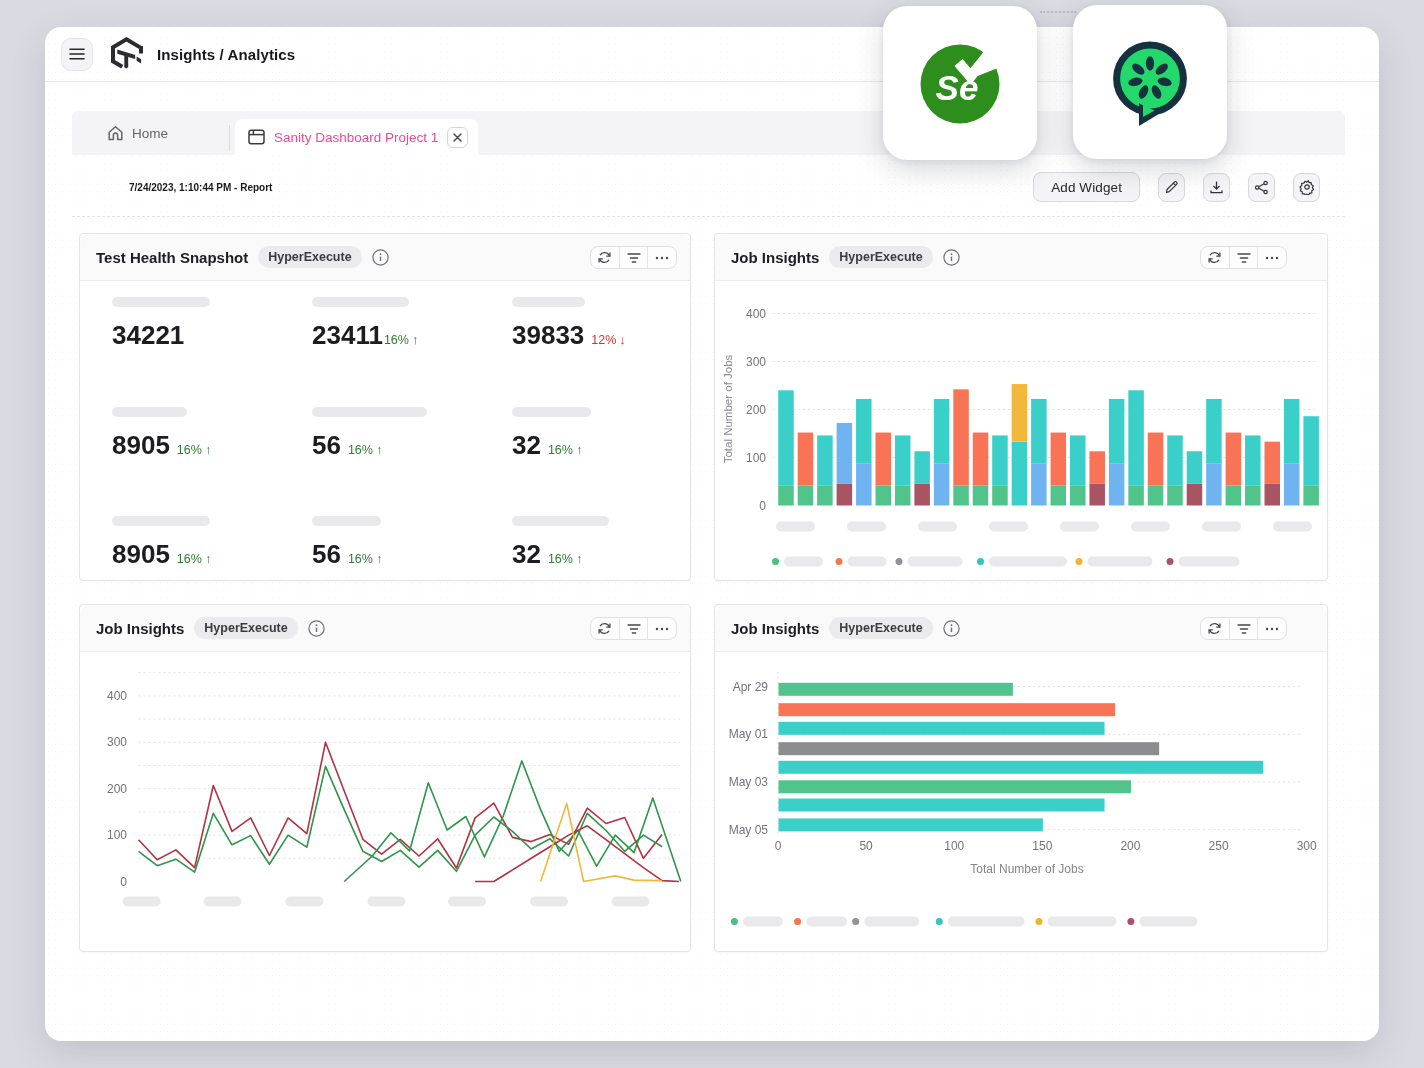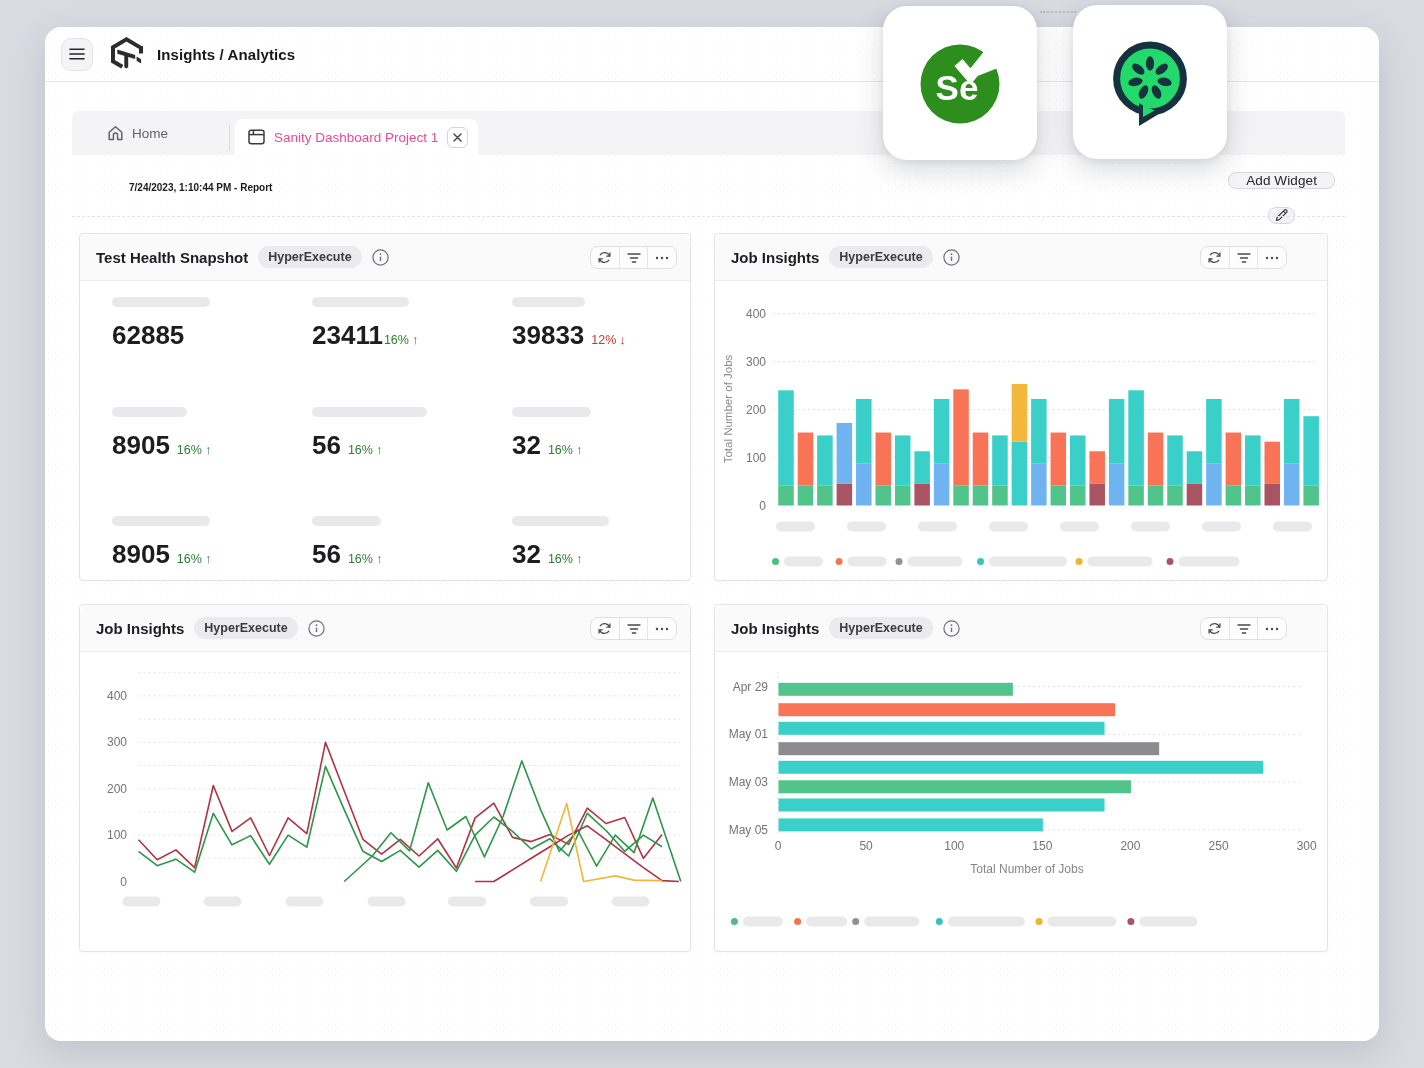--- a/index.html
+++ b/index.html
@@ -22,21 +22,21 @@
               padding:0 12px; color:#62626a; font-size:13.5px; cursor:pointer; }
   .tab-sep { position:absolute; left:157px; top:14px; width:1px; height:26px; background:#dcdcdf; }
   .tab-active { position:absolute; left:163px; top:8px; width:243px; height:36px; background:#fff;
                 border-radius:8px 8px 0 0; display:flex; align-items:center; cursor:pointer; }
   .tab-active .tab-icon { margin-left:13px; }
   .tab-active .tab-label { margin-left:9px; font-size:13.5px; color:#ec4899; }
   .tab-close { position:absolute; right:10px; top:8px; width:21px; height:21px; border:1px solid #d5d5d9;
                border-radius:6px; background:#fff; display:flex; align-items:center; justify-content:center; cursor:pointer; }
   
   .report-title { position:absolute; left:52px; top:146px; font-size:10px; font-weight:bold; color:#1a1a1f; line-height:30px;margin-left:32px; }
-  .report-actions { position:absolute; right:44px; top:145px; height:30px; display:flex; gap:18px; align-items:center;flex-direction:column; }
+  .report-actions { position:absolute; right:59px; top:145px; height:30px; display:flex; gap:18px; align-items:center; }
   .btn { border:1px solid #d8d8db; background:#f4f4f6; border-radius:8px; display:flex; align-items:center;
          justify-content:center; cursor:pointer; color:#26262c; }
   .btn-add { height:30px; padding:0 17px; font-size:13.5px; font-weight:500; letter-spacing:.1px;}
   .btn-icon { width:27px; height:29px; }
   .dashed-divider { position:absolute; left:27px; top:189px; width:1273px; border-top:1px dashed #e2e2e6; }
   
   .widget { position:absolute; background:#fff; border:1px solid #e4e4e7; border-radius:4px;
             box-shadow:0 1px 2px rgba(30,30,40,.03); }
   .w-tl { left:34px;  top:206px; width:612px; height:348px; }
   .w-tr { left:669px; top:206px; width:614px; height:348px; }
@@ -60,21 +60,21 @@
   .stat .value-row { display:flex; align-items:baseline; margin-top:13px; }
   .stat .num { font-size:26px; font-weight:bold; color:#1c1c21; letter-spacing:0; }
   .stat .delta { font-size:12.5px; font-weight:500; margin-left:7px; }
   .stat .delta.tight { margin-left:1px; }
   .stat .delta.up { color:#2e7d32; }
   .stat .delta.down { color:#d0342c; }
   .stat .arrow { font-size:13px; margin-left:3px; }
   
   .float-card { position:absolute; width:154px; height:154px; background:#fff; border-radius:24px;
                 box-shadow:0 10px 28px rgba(40,42,60,.18), 0 2px 6px rgba(40,42,60,.08); cursor:grab; }
-  .float-se { left:883px; top:6px; }
+  .float-se { left:883px; top:6px;font-style:italic; }
   .float-cu { left:1073px; top:5px; }
   .dotted-frag { position:absolute; border-top:2px dotted #b9bac2; }
   svg text { font-family:"Liberation Sans", sans-serif; }
 </style>
 </head>
 <body>
 
 <div class="window">
 
   <div class="app-header">
@@ -194,21 +194,21 @@
                 <circle cx="12" cy="2" r="1.2"></circle>
               </g>
             </svg>
           </span>
       </div>
     </div>
     <div class="widget-body" id="stats-body">
         <div class="stat" style="left: 32px; top: 16px;">
           <div class="skel" style="width:98px"></div>
           <div class="value-row">
-            <span class="num">62885</span>
+            <span class="num">34221</span>
           </div>
         </div>
         <div class="stat" style="left: 232px; top: 16px;">
           <div class="skel" style="width:97px"></div>
           <div class="value-row">
             <span class="num">23411</span>
             <span class="delta up tight">16%<span class="arrow">↑</span></span>
           </div>
         </div>
         <div class="stat" style="left: 432px; top: 16px;">

